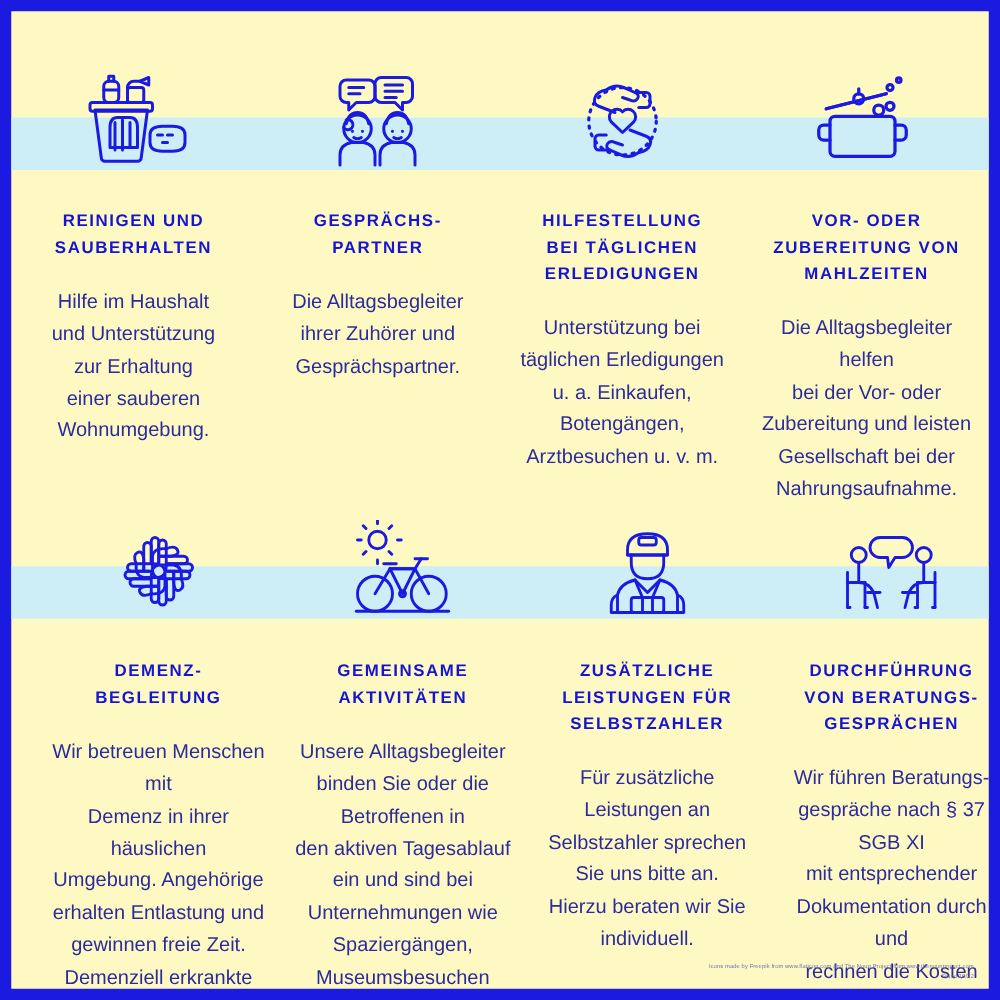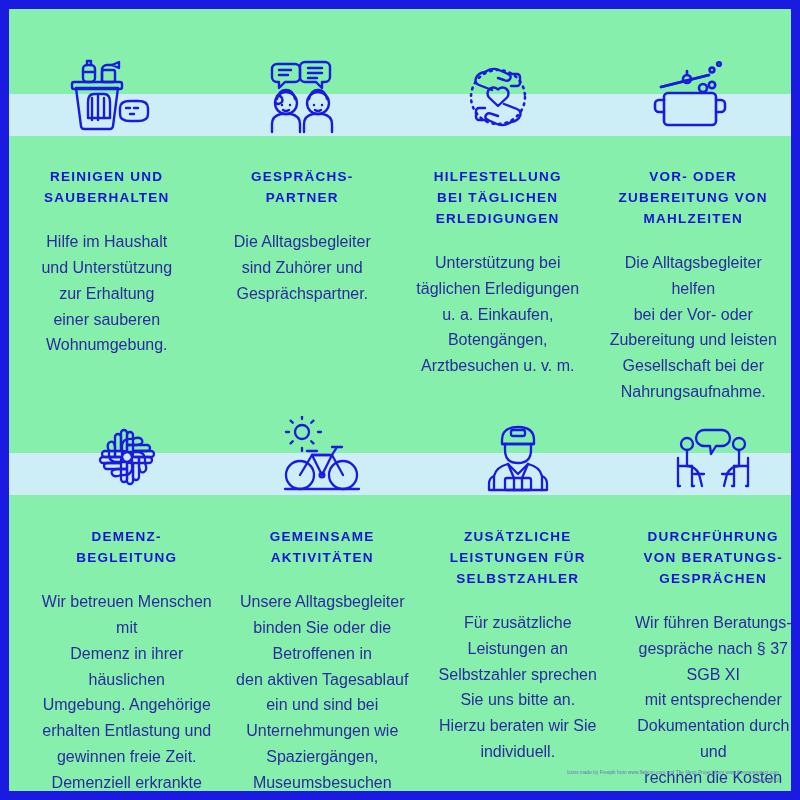--- a/index.html
+++ b/index.html
@@ -6,21 +6,21 @@
   body{
     width:800px;height:800px;
     background:#1a1ae0;
     font-family:"Liberation Sans", sans-serif;
     overflow:hidden;
   }
   #page{
     position:absolute;
     left:9px;top:9px;
     width:782px;height:782px;
-    background:#86efac;
+    background:#fef9c3;
     overflow:hidden;
   }
   .band{
     position:absolute;
     left:0;width:782px;height:42px;
     background:#cdeef7;
     z-index:0;
   }
   #band-top{top:85px;}
   #band-bottom{top:444px;}
@@ -135,21 +135,21 @@
           <circle cx="59" cy="45" r="11"></circle>
           <path d="M50 41 q2 -9 9 -9 q7 0 9 9"></path>
           <path d="M55 47 a2 2 0 0 0 0 .1 M63 47 a2 2 0 0 0 0 .1"></path>
           <path d="M56 52 q3 2 6 0"></path>
           <path d="M45 74 v-8 q0 -8 9 -10 h10 q9 2 9 10 v8"></path>
         </svg>
       </div>
       <div class="card-title">GESPRÄCHS-
 PARTNER</div>
       <div class="card-body">Die Alltagsbegleiter
-sind Zuhörer und
+ihrer Zuhörer und
 Gesprächspartner.</div>
     </div>
 
     <div class="card">
       <div class="icon-wrap">
         <svg width="86" height="78" viewBox="0 0 86 78" fill="none" stroke="#1a1ae0" stroke-width="2.4" stroke-linecap="round" stroke-linejoin="round">
           <circle cx="43" cy="39" r="27" stroke-dasharray="1.6 5" stroke-width="2.6"></circle>
           <path d="M43 48 l-9 -8.5 a6 6 0 0 1 9 -8 a6 6 0 0 1 9 8 z"></path>
           <path d="M30 14 q7 -5 14 -2 l9 4 q4 2 2 5 q-2 3 -6 1 l-6 -2"></path>
           <path d="M30 14 q-7 1 -9 6 q-2 5 3 7 l13 5"></path>

